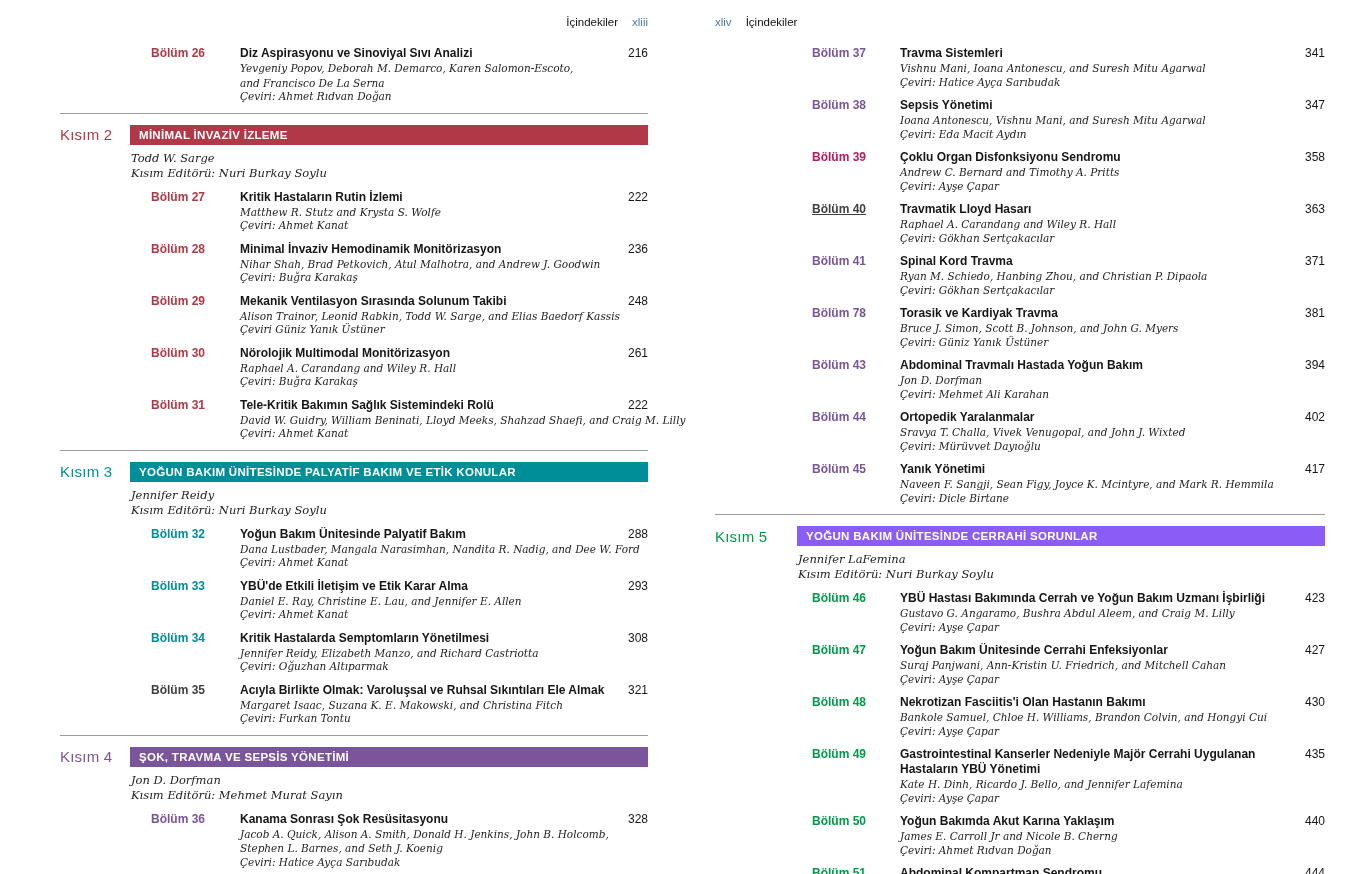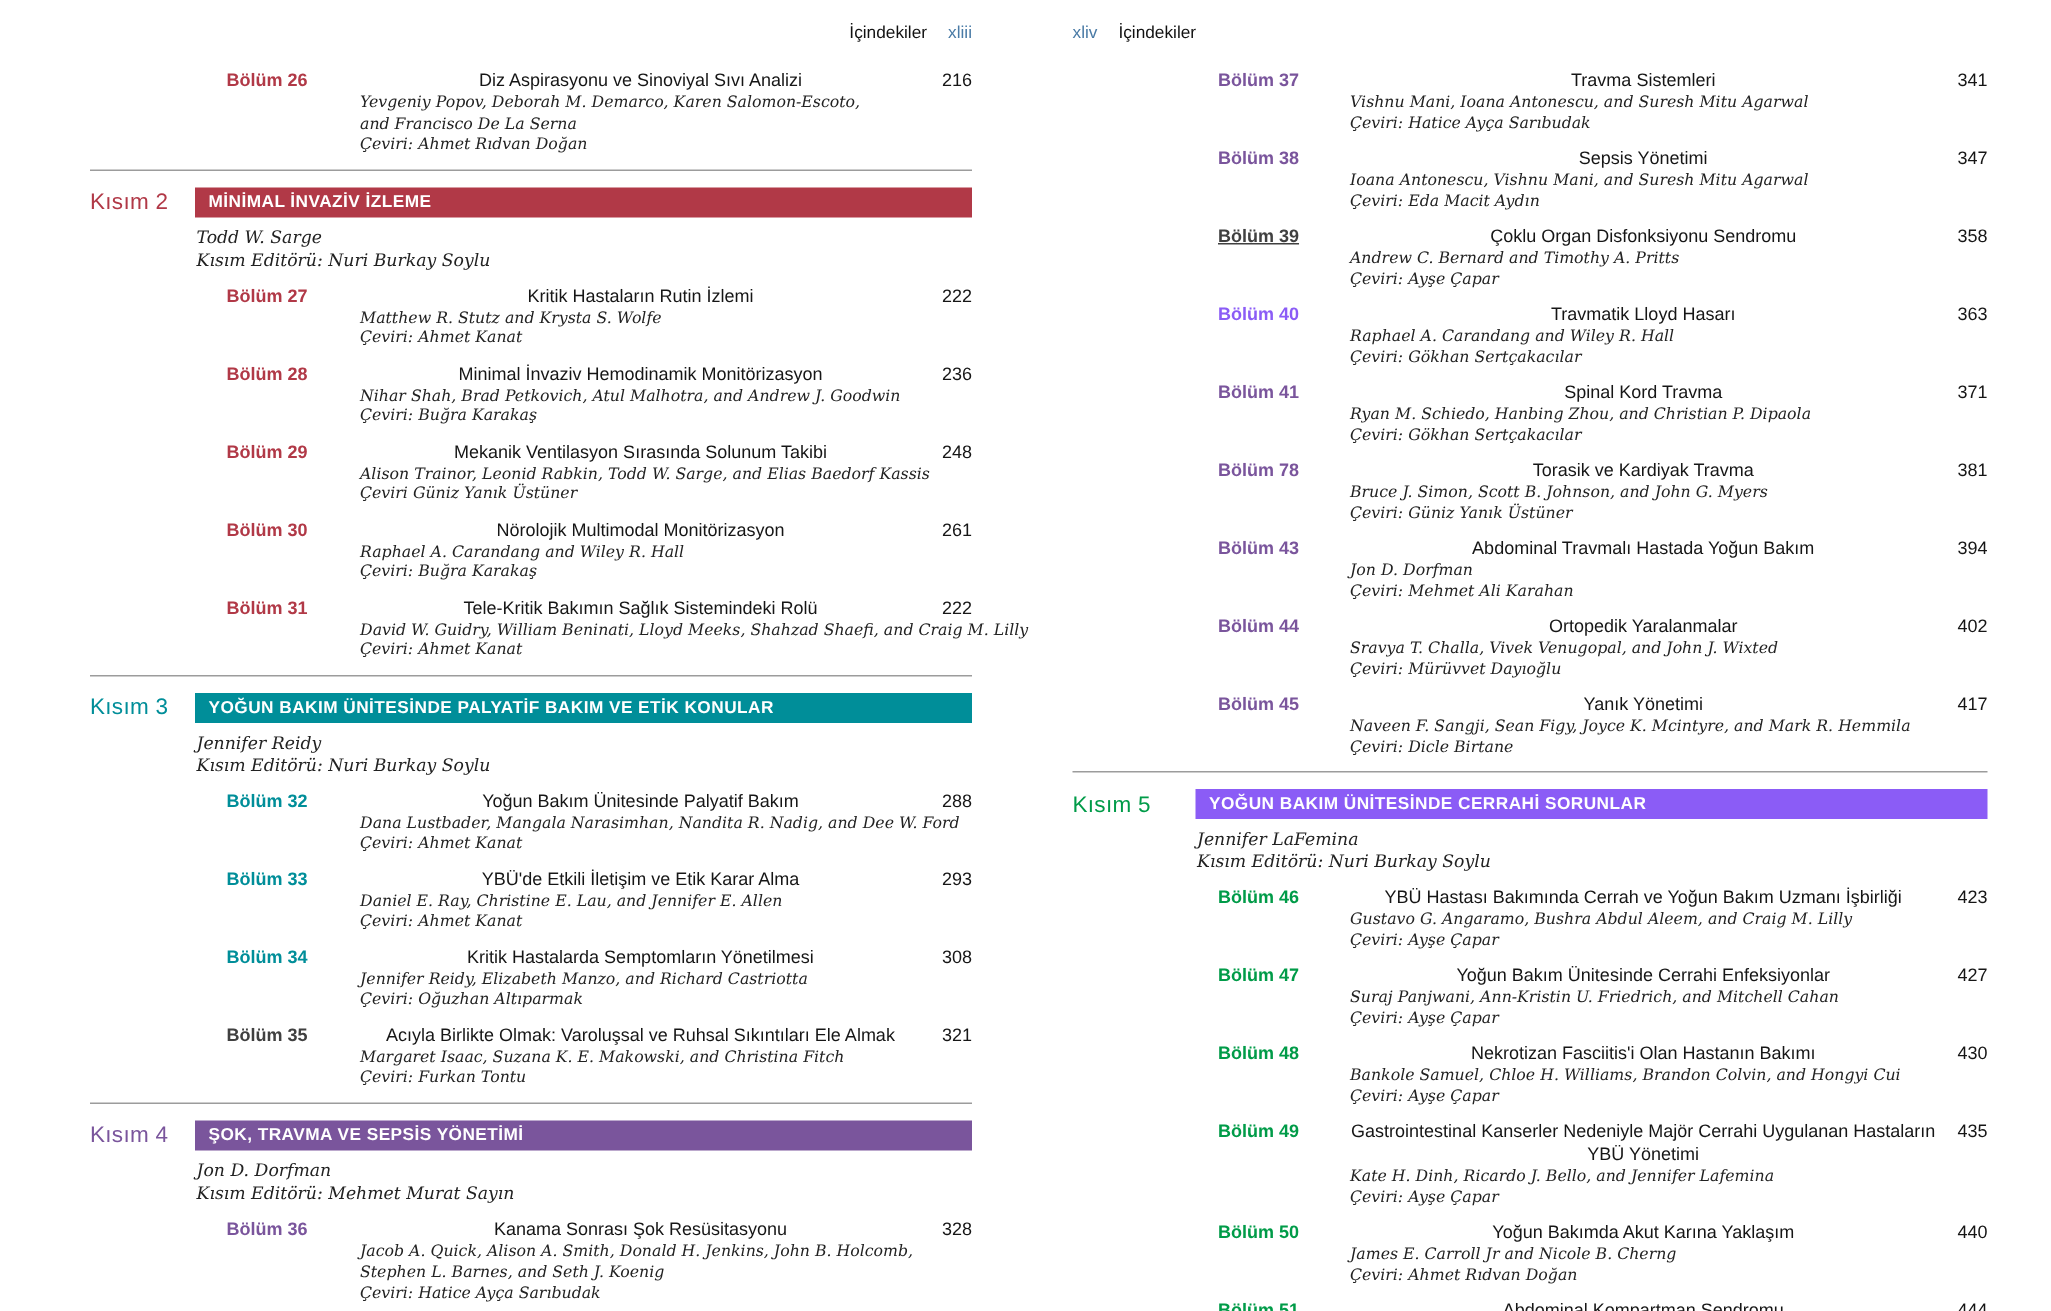--- a/index.html
+++ b/index.html
@@ -40,21 +40,21 @@
 
   
   .chapter { display:flex; margin-bottom:9px; }
   .page-left  .chapter { margin-left:91px; }
   .page-right .chapter { margin-left:97px; }
   .chapter-num { flex:none; font-weight:bold; font-size:12px; line-height:15px; }
   .page-left  .chapter-num { width:89px; }
   .page-right .chapter-num { width:88px; }
   .chapter-body { flex:1; min-width:0; }
   .chapter-titlerow { display:flex; align-items:flex-start; }
-  .chapter-title { flex:1; font-weight:normal; font-size:12px; line-height:15px; color:#161616;text-align:center; }
+  .chapter-title { flex:1; font-weight:bold; font-size:12px; line-height:15px; color:#161616; }
   .chapter-page { flex:none; font-size:12px; line-height:15px; margin-left:14px; color:#161616; }
   .author-line, .translator-line {
     font-family:"DejaVu Serif", serif; font-style:italic;
     font-size:10.5px; line-height:13.5px; color:#222;
     white-space:nowrap;
   }
   .author-line { margin-top:1px; }
 </style>
 </head>
 <body>
@@ -240,32 +240,32 @@
         <div class="chapter-body">
           <div class="chapter-titlerow">
             <span class="chapter-title">Sepsis Yönetimi</span>
             <span class="chapter-page">347</span>
           </div>
           <div class="author-line">Ioana Antonescu, Vishnu Mani, and Suresh Mitu Agarwal</div>
           <div class="translator-line">Çeviri: Eda Macit Aydın</div>
         </div>
       </div>
       <div class="chapter">
-        <span class="chapter-num" style="color: #404040; text-decoration: underline;">Bölüm 39</span>
+        <span class="chapter-num" style="color: #be185d;">Bölüm 39</span>
         <div class="chapter-body">
           <div class="chapter-titlerow">
             <span class="chapter-title">Çoklu Organ Disfonksiyonu Sendromu</span>
             <span class="chapter-page">358</span>
           </div>
           <div class="author-line">Andrew C. Bernard and Timothy A. Pritts</div>
           <div class="translator-line">Çeviri: Ayşe Çapar</div>
         </div>
       </div>
       <div class="chapter">
-        <span class="chapter-num" style="color: #8b5cf6;">Bölüm 40</span>
+        <span class="chapter-num" style="color: #404040; text-decoration: underline;">Bölüm 40</span>
         <div class="chapter-body">
           <div class="chapter-titlerow">
             <span class="chapter-title">Travmatik Lloyd Hasarı</span>
             <span class="chapter-page">363</span>
           </div>
           <div class="author-line">Raphael A. Carandang and Wiley R. Hall</div>
           <div class="translator-line">Çeviri: Gökhan Sertçakacılar</div>
         </div>
       </div>
       <div class="chapter">

